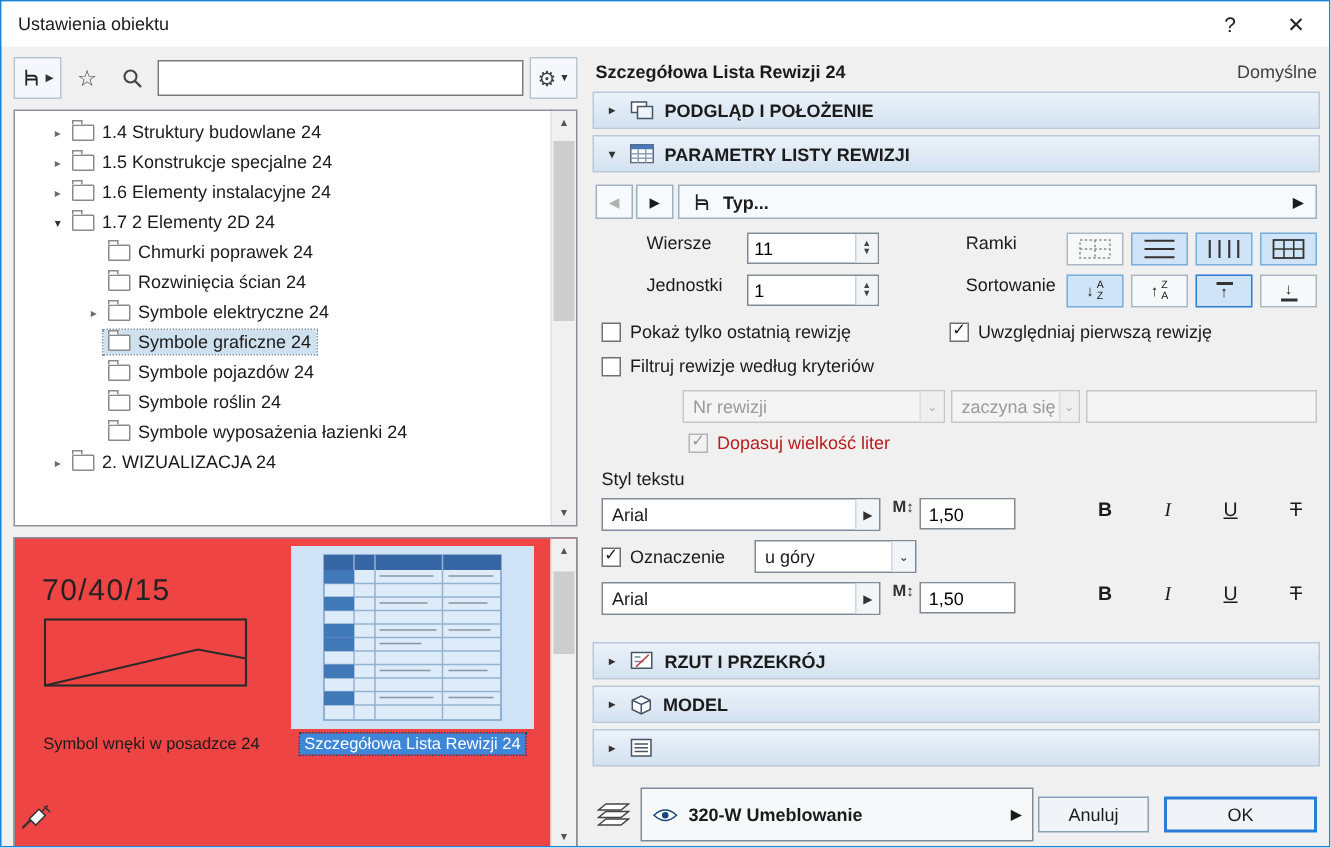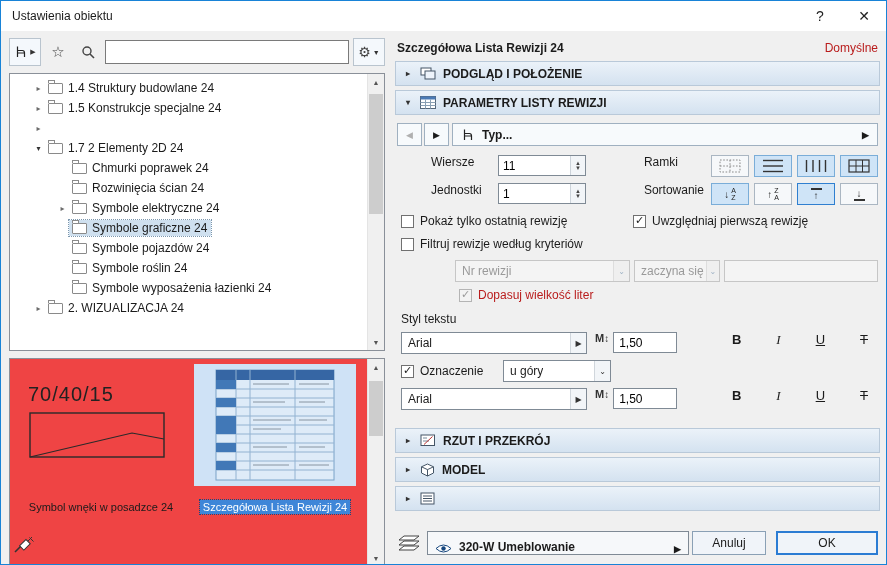--- a/index.html
+++ b/index.html
@@ -39,31 +39,31 @@
   .vs-btn.bottom{position:absolute;bottom:0;left:0;right:0}
   .vs-thumb{position:absolute;left:1px;right:1px;background:#cdcdcd}
 
   .preview-box{margin-top:7px;height:209px;background:#ef4444;border:1px solid #8a9099;position:relative;overflow:hidden}
   .thumbs{display:flex;padding:5px 2px 0 4px}
   .thumb-cell{width:174px;display:flex;flex-direction:column;align-items:center}
   .thumb-canvas{width:162px;height:122px;display:flex;flex-direction:column;justify-content:center}
   .thumb1 .thumb-canvas{align-items:flex-start;padding-left:8px}
   .thumb2 .thumb-canvas{align-items:center;background:#cfe2f6}
   .big-num{font-size:20px;letter-spacing:1px;color:#222;margin-bottom:3px}
-  .thumb-caption{margin-top:14px;font-size:11px;padding:1px 3px;white-space:nowrap}
+  .thumb-caption{margin-top:3px;font-size:11px;padding:1px 3px;white-space:nowrap}
   .thumb-caption.sel{background:#3e86d8;color:#fff;outline:1px dotted #134b86}
 
   .lp-bottom{position:absolute;left:0;bottom:0;height:26px;display:flex;align-items:center}
   .inject-btn{width:30px;height:24px;border:1px solid transparent;display:flex;align-items:center;justify-content:center}
 
   
   .right-panel{position:absolute;left:394px;top:40px;width:485px;height:517px}
   .rp-header{display:flex;align-items:center;margin:0 2px 6px 2px}
   .rp-title{font-weight:bold;flex:1}
-  .rp-default{color:#b91c1c}
+  .rp-default{color:#404040}
 
   .sec{height:25px;display:flex;align-items:center;gap:7px;padding:0 7px;background:linear-gradient(#ebf2f9,#d4e2f0);border:1px solid #b9c9d9;margin-top:4px;font-weight:bold}
   .sec .tri{font-size:8px;width:10px;color:#333;text-align:center}
   .sec-icon{display:flex;align-items:center}
 
   .params{padding:5px 2px 8px 2px}
   .navrow{display:flex;height:23px;margin:3px 0 9px 0}
   .nav-btn{width:25px;height:23px;border:1px solid #9fb0c0;background:#f7fafc;display:flex;align-items:center;justify-content:center;font-size:9px;margin-right:2px}
   .nav-btn.disabled{color:#b0b0b0}
   .type-bar{flex:1;margin-left:1px;border:1px solid #9fb0c0;background:#f7fafc;display:flex;align-items:center;gap:7px;padding:0 8px;font-weight:bold}
@@ -110,21 +110,21 @@
   .fmt-group{margin-left:auto;display:flex;gap:35px;padding-right:10px}
   .fmt{font-size:13px;color:#1b1b1b}
   .fmt.b{font-weight:bold}
   .fmt.i{font-style:italic;font-family:"Liberation Serif",serif}
   .fmt.u{text-decoration:underline}
   .fmt.s{text-decoration:line-through}
   .styl-label{margin:10px 0 2px 4px}
 
   .rp-footer{position:absolute;left:0;right:0;bottom:2px;height:26px;display:flex;align-items:center}
   .layers-btn{width:28px;height:22px;display:flex;align-items:center;justify-content:center;margin-right:4px}
-  .layer-combo{width:262px;height:24px;border:1px solid #7f8a95;background:#f6f8fa;display:flex;align-items:flex-end;gap:7px;padding:0 7px;font-weight:bold}
+  .layer-combo{width:262px;height:36px;border:1px solid #7f8a95;background:#f6f8fa;display:flex;align-items:center;gap:7px;padding:0 7px;font-weight:bold}
   .layer-combo .arr{margin-left:auto;font-size:9px}
   .rp-footer .spacer{flex:1}
   .btn{height:24px;border:1px solid #8aa0b5;background:#f0f4f9;display:flex;align-items:center;justify-content:center}
   .btn.cancel{width:74px;margin-right:10px}
   .btn.ok{width:102px;border:2px solid #2b7cd3;margin-right:2px}
 </style>
 </head>
 <body>
 
 <div class="dialog">
@@ -175,20 +175,24 @@
         </div>
         <div class="tree-row lvl1">
           <span class="chev">▸</span>
           <span class="row-inner">
               <span class="folder"></span>
               <span>1.5 Konstrukcje specjalne 24</span>
             </span>
         </div>
         <div class="tree-row lvl1">
           <span class="chev">▸</span>
+          <span class="row-inner">
+              <span class="folder"></span>
+              <span>1.6 Elementy instalacyjne 24</span>
+            </span>
         </div>
         <div class="tree-row lvl1">
           <span class="chev exp">▾</span>
           <span class="row-inner">
               <span class="folder"></span>
               <span>1.7 2 Elementy 2D 24</span>
             </span>
         </div>
         <div class="tree-row lvl2">
           <span class="chev"></span>

